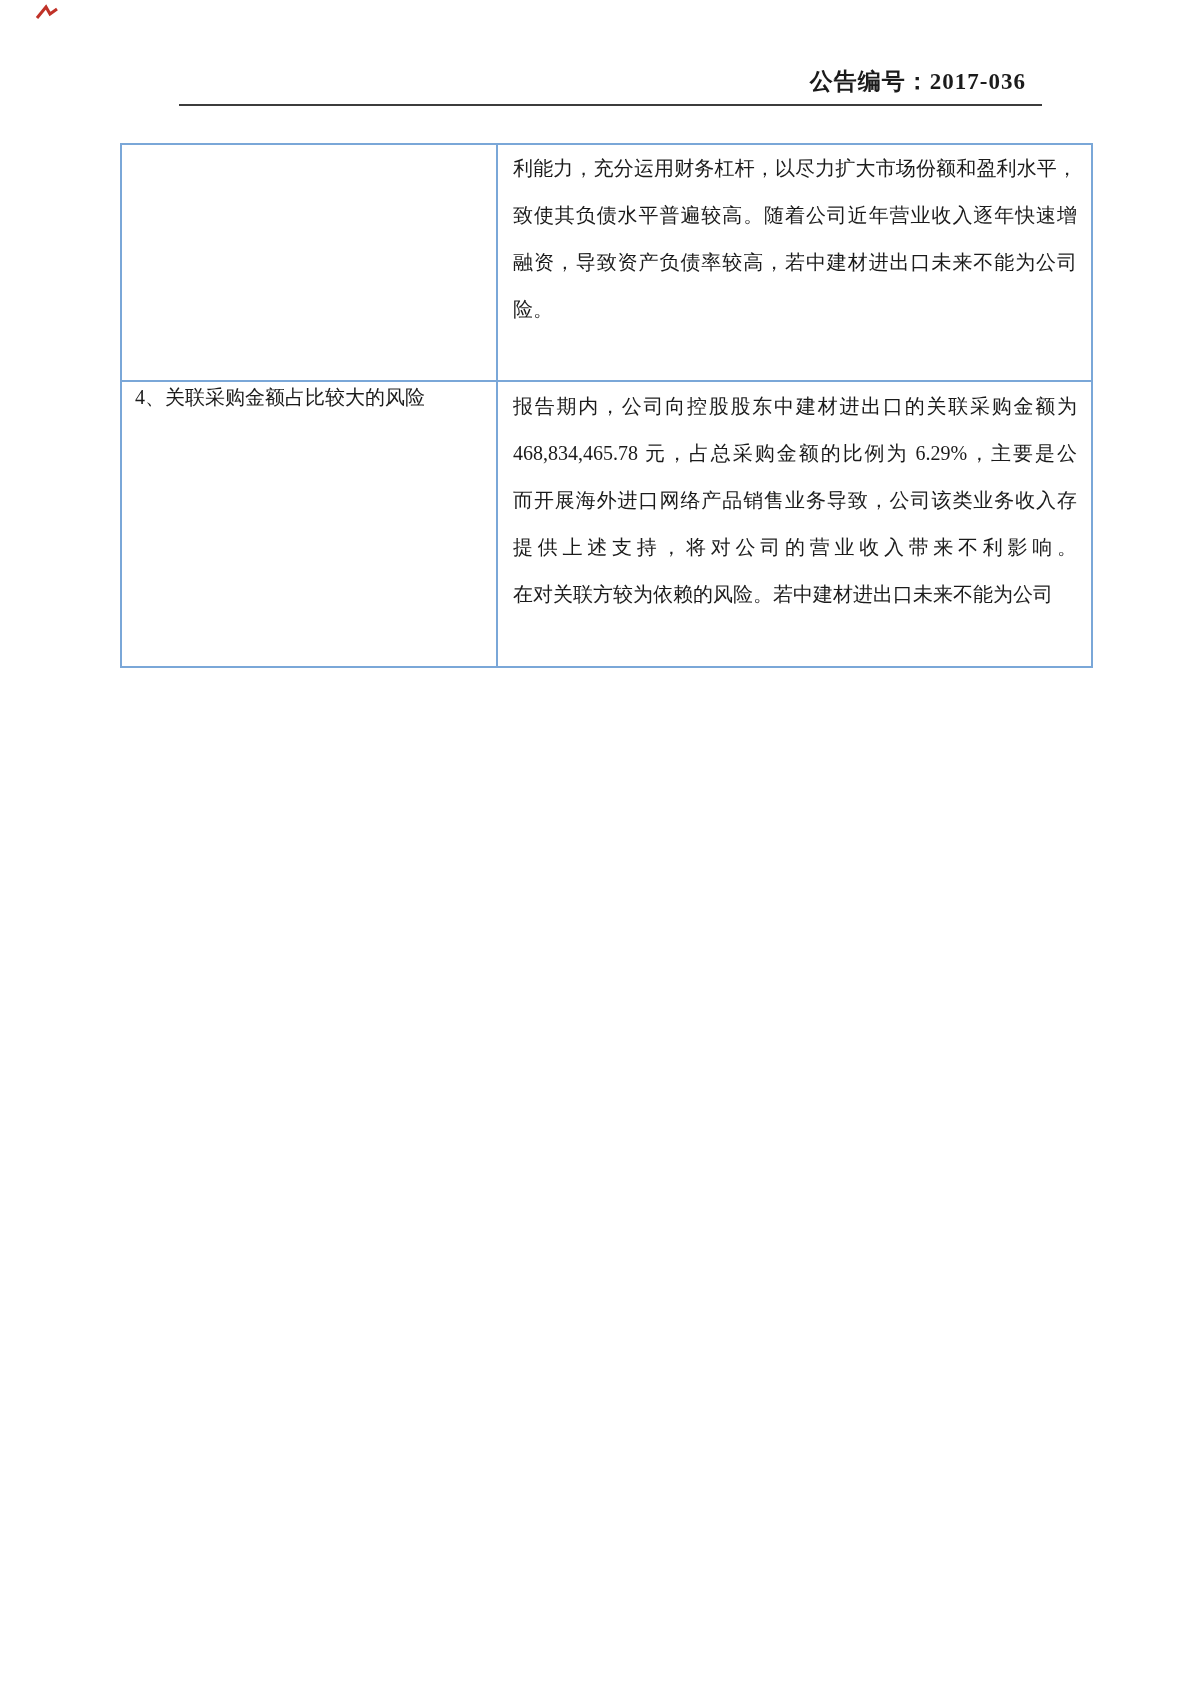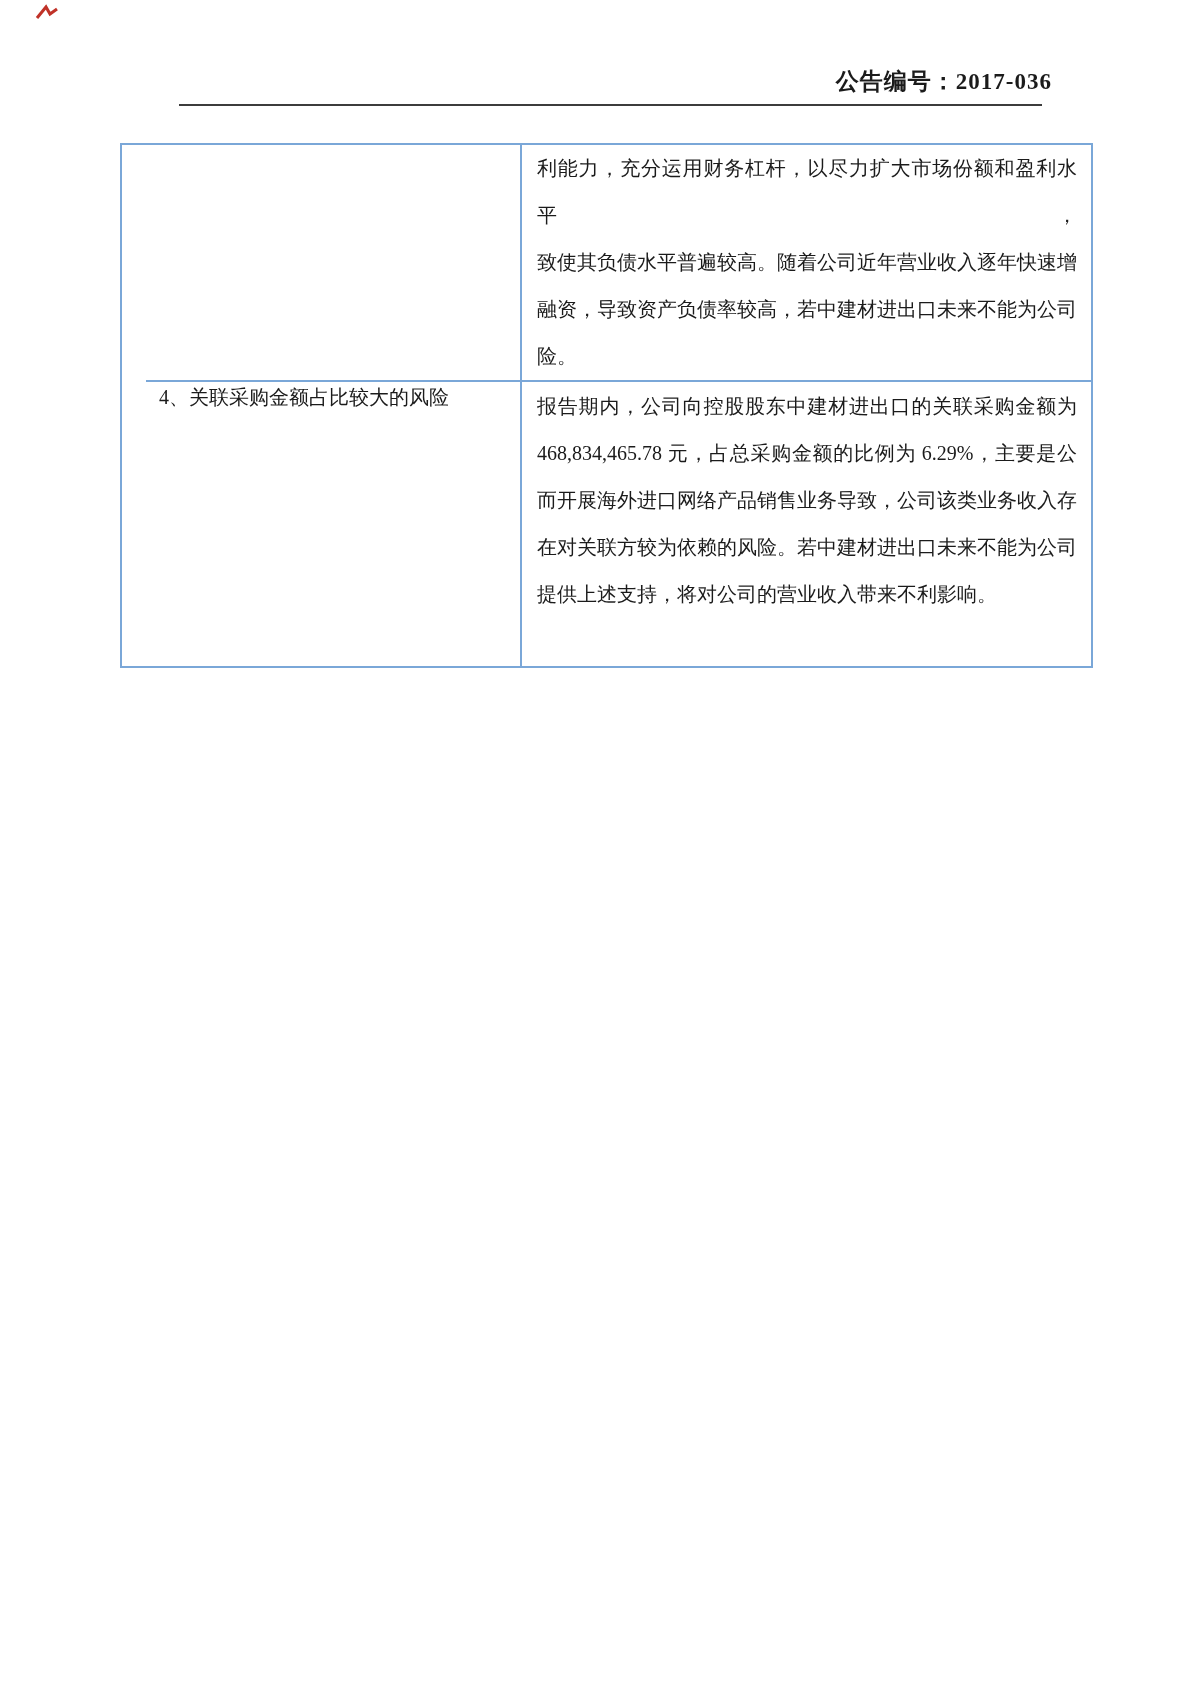--- a/index.html
+++ b/index.html
@@ -15,35 +15,34 @@
     width:1200px; height:1696px;
     position:relative;
     font-family:"Liberation Serif","DejaVu Serif",serif;
     color:var(--text-color);
     background:var(--page-bg);
   }
   .corner-mark{
     position:absolute; left:34px; top:4px; width:26px; height:20px;
   }
   .page-header{
-    position:absolute; left:189px; top:66px; width:863px;
+    position:absolute; left:163px; top:66px; width:863px;
     text-align:right;
     font-size:23px; font-weight:bold;
     letter-spacing:1px;
     white-space:nowrap;
   }
   .header-rule{
     position:absolute; left:179px; top:104px; width:863px; height:2px;
     background:var(--rule-color);
   }
   .risk-table{
     position:absolute; left:120px; top:143px; width:973px;
     border:2px solid var(--border-blue);
     font-size:20px;
-    padding-left:24px;
   }
   .trow{ display:flex; width:100%; }
   .trow + .trow{ border-top:2px solid var(--border-blue); }
   .cell-label{
     width:376px; flex:0 0 376px;
     border-right:2px solid var(--border-blue);
     display:flex; 
     padding:0 10px 0 13px;
   }
   .cell-content{ flex:1 1 auto; padding:0 14px 0 15px; }
@@ -96,20 +95,20 @@
 
   <div class="trow trow-2">
     <div class="cell-label">
       <div class="row-label">4、关联采购金额占比较大的风险</div>
     </div>
     <div class="cell-content">
       <div class="lines">
           <div>报告期内，公司向控股股东中建材进出口的关联采购金额为</div>
           <div>468,834,465.78 元，占总采购金额的比例为 6.29%，主要是公</div>
           <div>而开展海外进口网络产品销售业务导致，公司该类业务收入存</div>
+          <div>提供上述支持，将对公司的营业收入带来不利影响。</div>
           <div>在对关联方较为依赖的风险。若中建材进出口未来不能为公司</div>
-          <div>提供上述支持，将对公司的营业收入带来不利影响。</div>
         </div>
     </div>
   </div>
 
 
 </div>
 
 </body></html>

